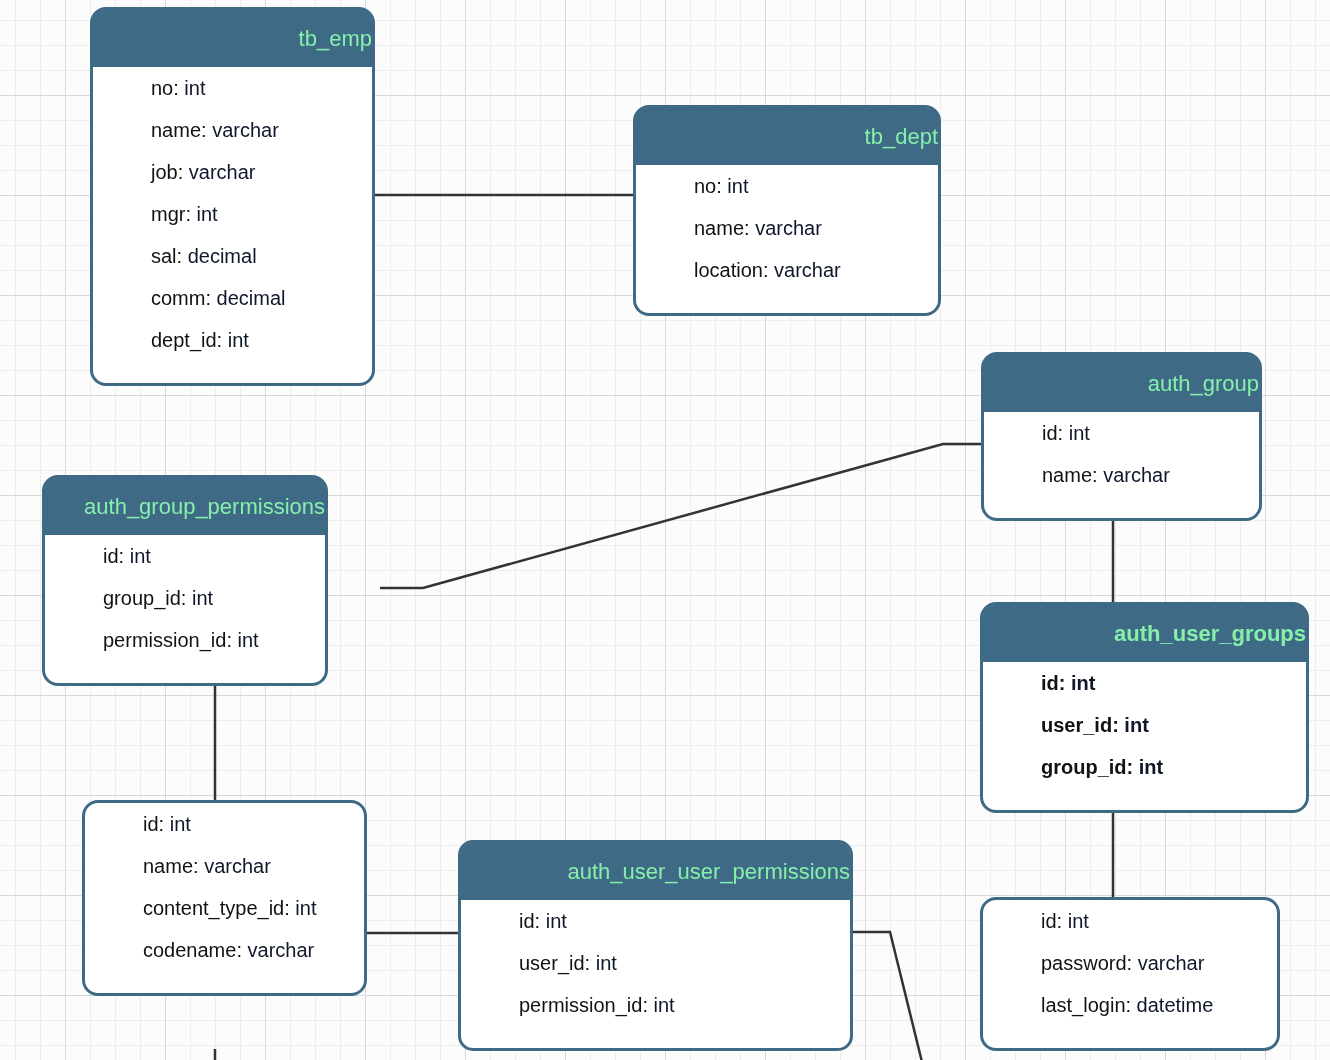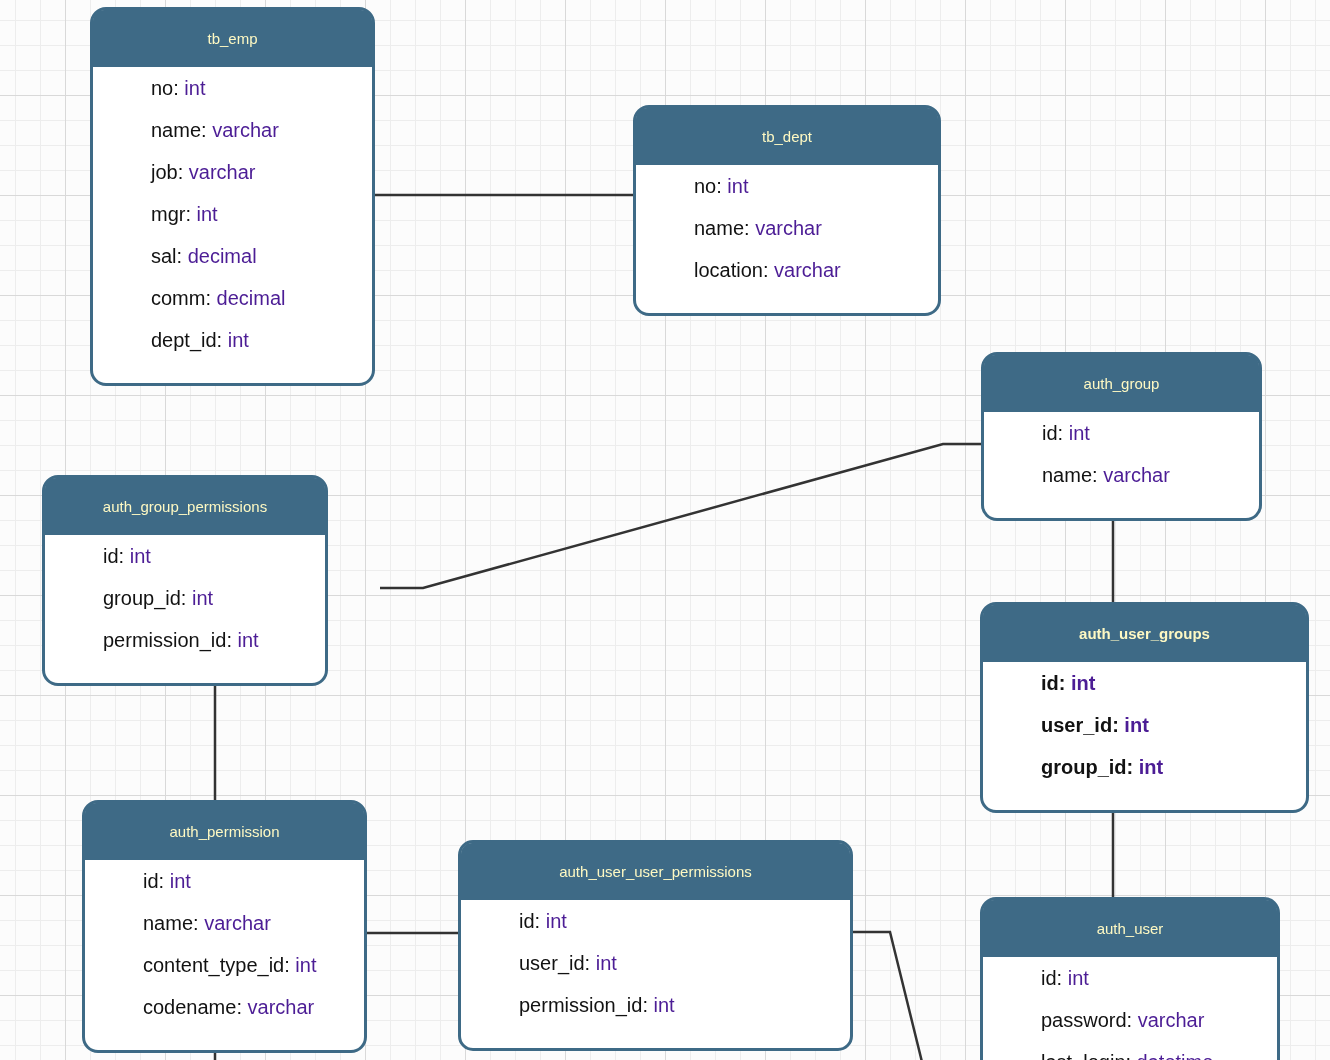--- a/index.html
+++ b/index.html
@@ -17,27 +17,27 @@
       linear-gradient(to bottom, #ededed 1px, transparent 1px);
     background-size: 100px 100px, 100px 100px, 25px 25px, 25px 25px;
     background-position: 65px 0px, 0px 95px, 15px 0px, 0px 20px;
   }
   #edges { position: absolute; left: 0; top: 0; z-index: 0; }
   .tbl {
     position: absolute; z-index: 1; box-sizing: border-box;
     background: #ffffff; border: 3px solid #3e6a86; border-radius: 16px;
   }
   .hdr {
-    height: 57px; line-height: 57px; text-align: center;
-    background: #3e6a86; color: #fef9c3; font-size: 15px;
+    height: 57px; line-height: 57px; text-align: right;
+    background: #3e6a86; color: #86efac; font-size: 22px;
     border-radius: 11px 11px 0 0; white-space: nowrap; overflow: hidden;
   }
   .tbody { padding: 0 10px 22px 58px; }
   .row { line-height: 42px; font-size: 20px; color: #121212; white-space: nowrap; }
-  .ftype { color: #4c1d95; }
+  .ftype { color: #0f172a; }
 </style>
 </head>
 <body>
 
 <div id="canvas">
 
   <svg id="edges" width="1330" height="1060" viewBox="0 0 1330 1060" fill="none" stroke="#333333" stroke-width="2.5">
     <path d="M372,195 H636"></path>
     <path d="M380,588 L423,588 L943,444 L985,444"></path>
     <path d="M1113,516 V606"></path>
@@ -90,40 +90,38 @@
   <div class="tbl" style="left:980px; top:602px; width:329px;font-weight:bold;">
     <div class="hdr">auth_user_groups</div>
     <div class="tbody">
         <div class="row"><span class="fname">id:</span><span class="ftype"> int</span></div>
         <div class="row"><span class="fname">user_id:</span><span class="ftype"> int</span></div>
         <div class="row"><span class="fname">group_id:</span><span class="ftype"> int</span></div>
       </div>
   </div>
 
   <div class="tbl" style="left:82px;  top:800px; width:285px;">
-    <div class="hdr">auth_permission</div>
     <div class="tbody">
         <div class="row"><span class="fname">id:</span><span class="ftype"> int</span></div>
         <div class="row"><span class="fname">name:</span><span class="ftype"> varchar</span></div>
         <div class="row"><span class="fname">content_type_id:</span><span class="ftype"> int</span></div>
         <div class="row"><span class="fname">codename:</span><span class="ftype"> varchar</span></div>
       </div>
   </div>
 
   <div class="tbl" style="left:458px; top:840px; width:395px;border-radius:15px;">
     <div class="hdr">auth_user_user_permissions</div>
     <div class="tbody">
         <div class="row"><span class="fname">id:</span><span class="ftype"> int</span></div>
         <div class="row"><span class="fname">user_id:</span><span class="ftype"> int</span></div>
         <div class="row"><span class="fname">permission_id:</span><span class="ftype"> int</span></div>
       </div>
   </div>
 
   <div class="tbl" style="left:980px; top:897px; width:300px;">
-    <div class="hdr">auth_user</div>
     <div class="tbody">
         <div class="row"><span class="fname">id:</span><span class="ftype"> int</span></div>
         <div class="row"><span class="fname">password:</span><span class="ftype"> varchar</span></div>
         <div class="row"><span class="fname">last_login:</span><span class="ftype"> datetime</span></div>
       </div>
   </div>
 
 </div>
 
 </body></html>

